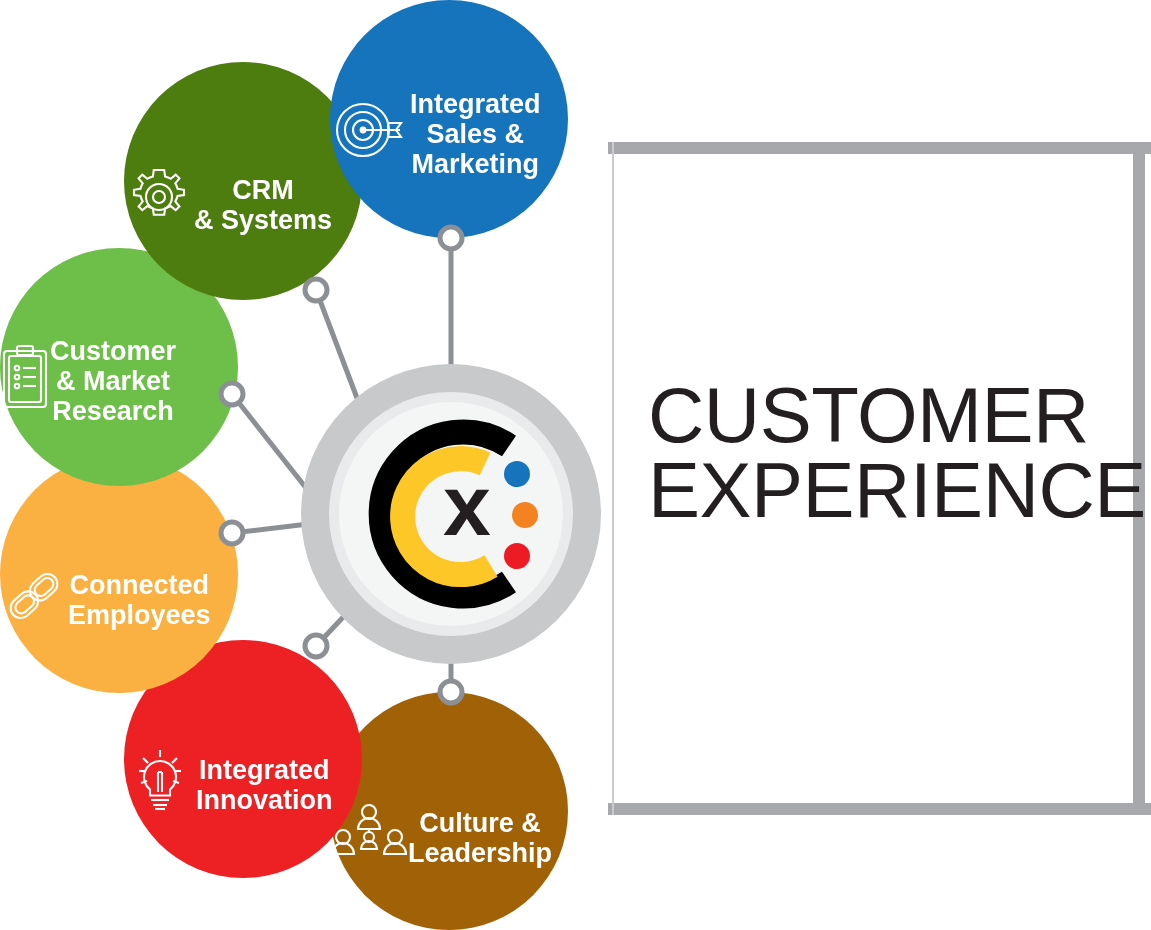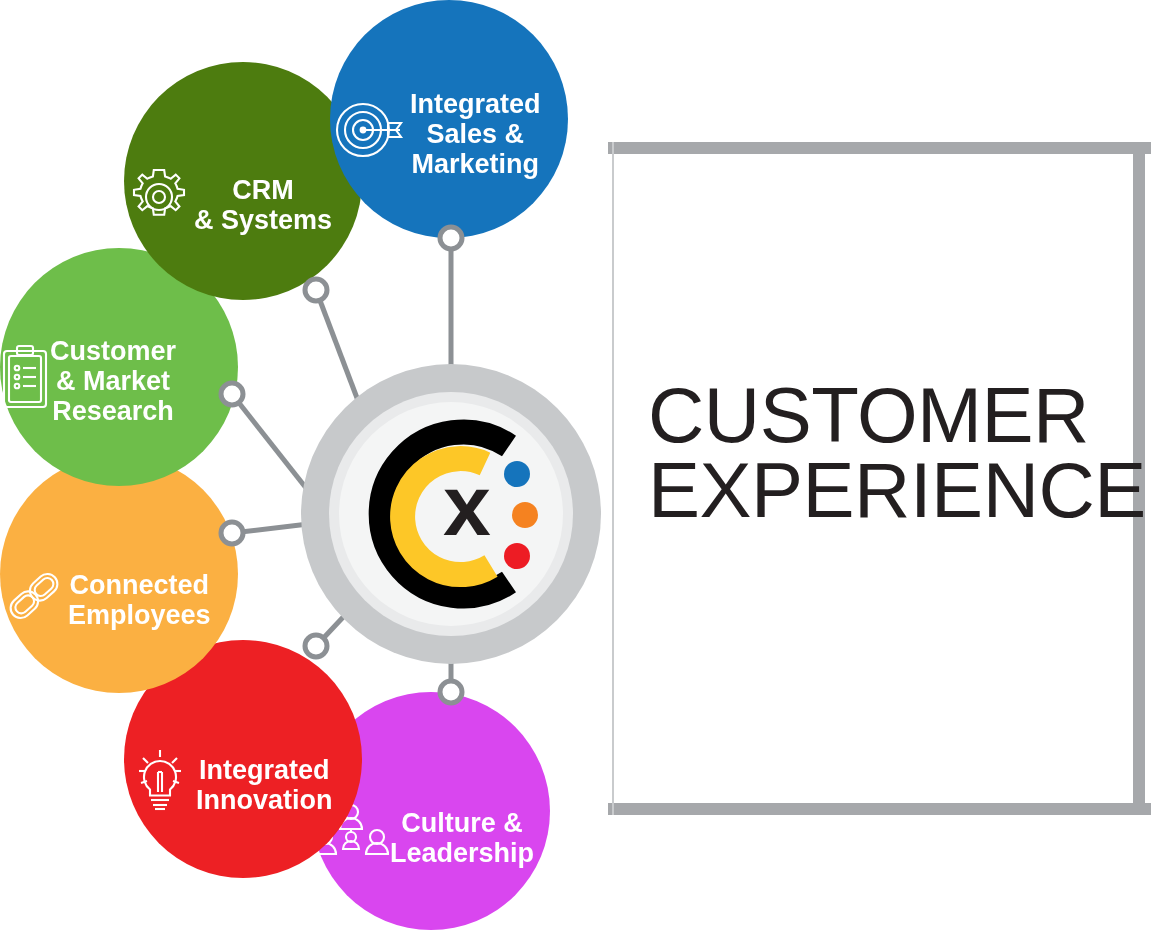--- a/index.html
+++ b/index.html
@@ -148,22 +148,22 @@
     left: 0px; top: 455px; width: 238px; height: 238px;
     background: #fbb042;
     padding-top: 42px;
   }
   #node-continuous-innovation {
     left: 124px; top: 640px; width: 238px; height: 238px;
     background: #ed2024;
     padding-top: 42px;
   }
   #node-culture-leadership {
-    left: 312px; top: 692px; width: 238px; height: 238px;
-    background: #d946ef;
+    left: 330px; top: 692px; width: 238px; height: 238px;
+    background: #a16207;
     padding-top: 44px;
   }
 
   
   #node-integrated-sales-marketing { z-index: 6; }
   #node-crm-systems               { z-index: 5; }
   #node-customer-market-research  { z-index: 4; }
   #node-connected-employees       { z-index: 3; }
   #node-continuous-innovation     { z-index: 2; }
   #node-culture-leadership        { z-index: 1; }

